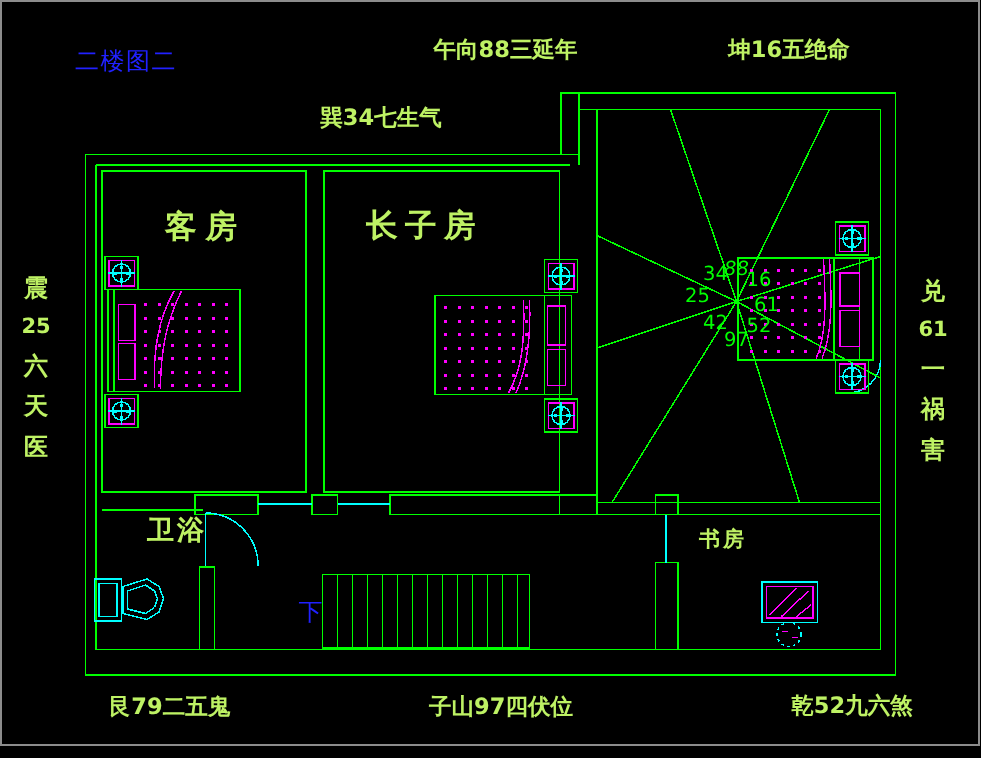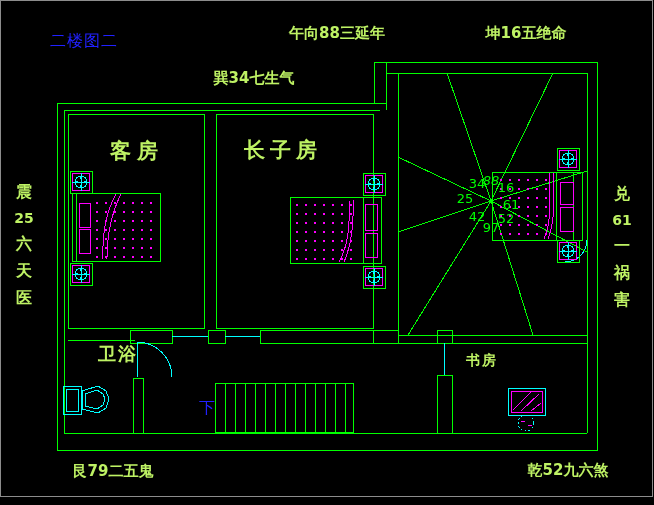--- a/index.html
+++ b/index.html
@@ -346,20 +346,21 @@
   <div class="lbl g vtext" style="left:609px;top:186px;width:26px;font-size:16px;">
       <span>兑</span>
       <span style="font-size: 14px;">61</span>
       <span>一</span>
       <span>祸</span>
       <span>害</span>
     </div>
 
   <div class="lbl g ctr" style="left:113px;top:463px;font-size:15px;">艮79二五鬼</div>
 
+  <div class="lbl g ctr" style="left:334px;top:463px;font-size:15px;">子山97四伏位</div>
 
   <div class="lbl g ctr" style="left:568px;top:462px;font-size:15px;">乾52九六煞</div>
 
   <div class="lbl g ctr" style="left:137px;top:140px;font-size:21px;letter-spacing:6px;">客房</div>
 
   <div class="lbl g ctr" style="left:283px;top:139px;font-size:21px;letter-spacing:5px;">长子房</div>
 
 
   <div class="lbl g ctr" style="left:118px;top:344px;font-size:18px;letter-spacing:2px;">卫浴</div>
 

